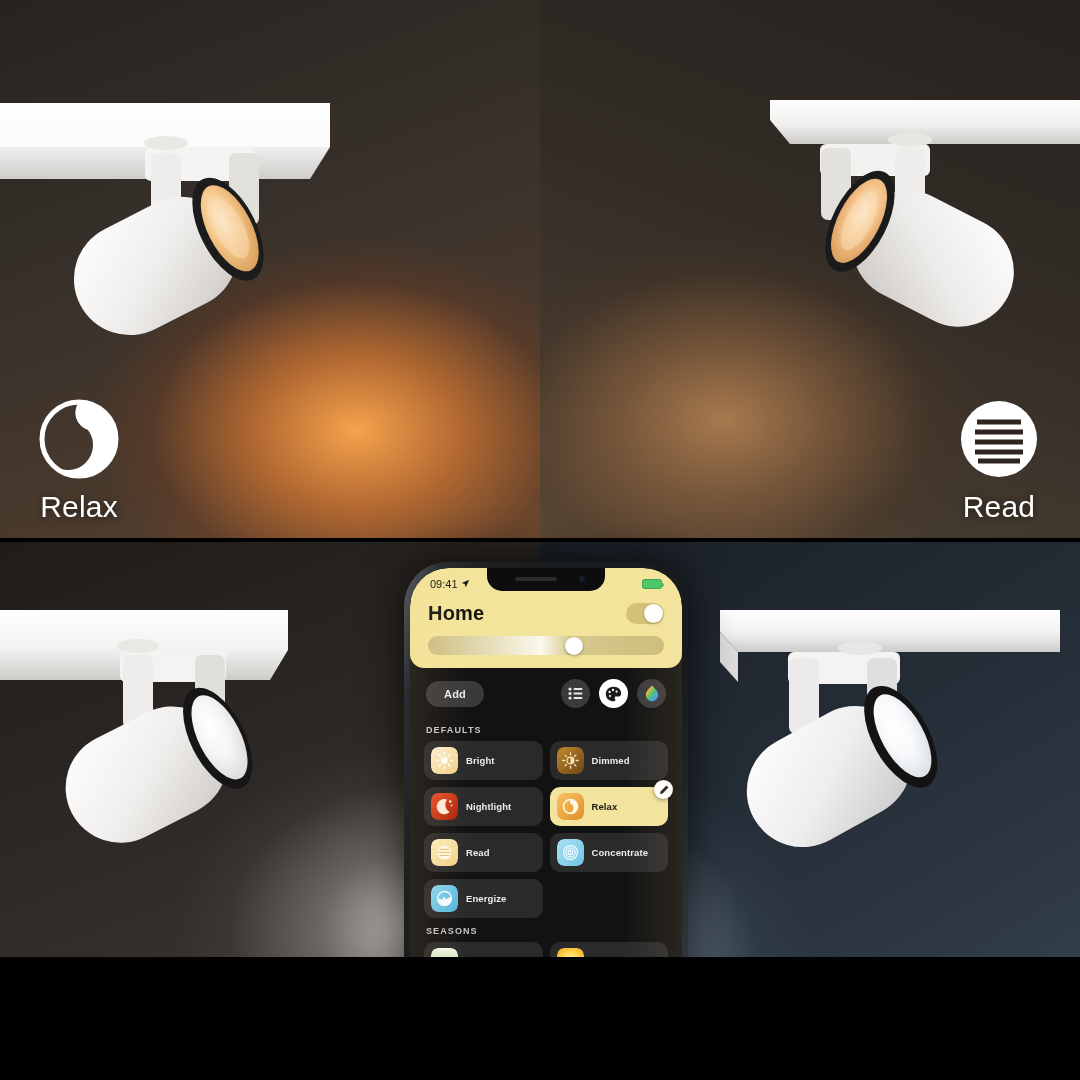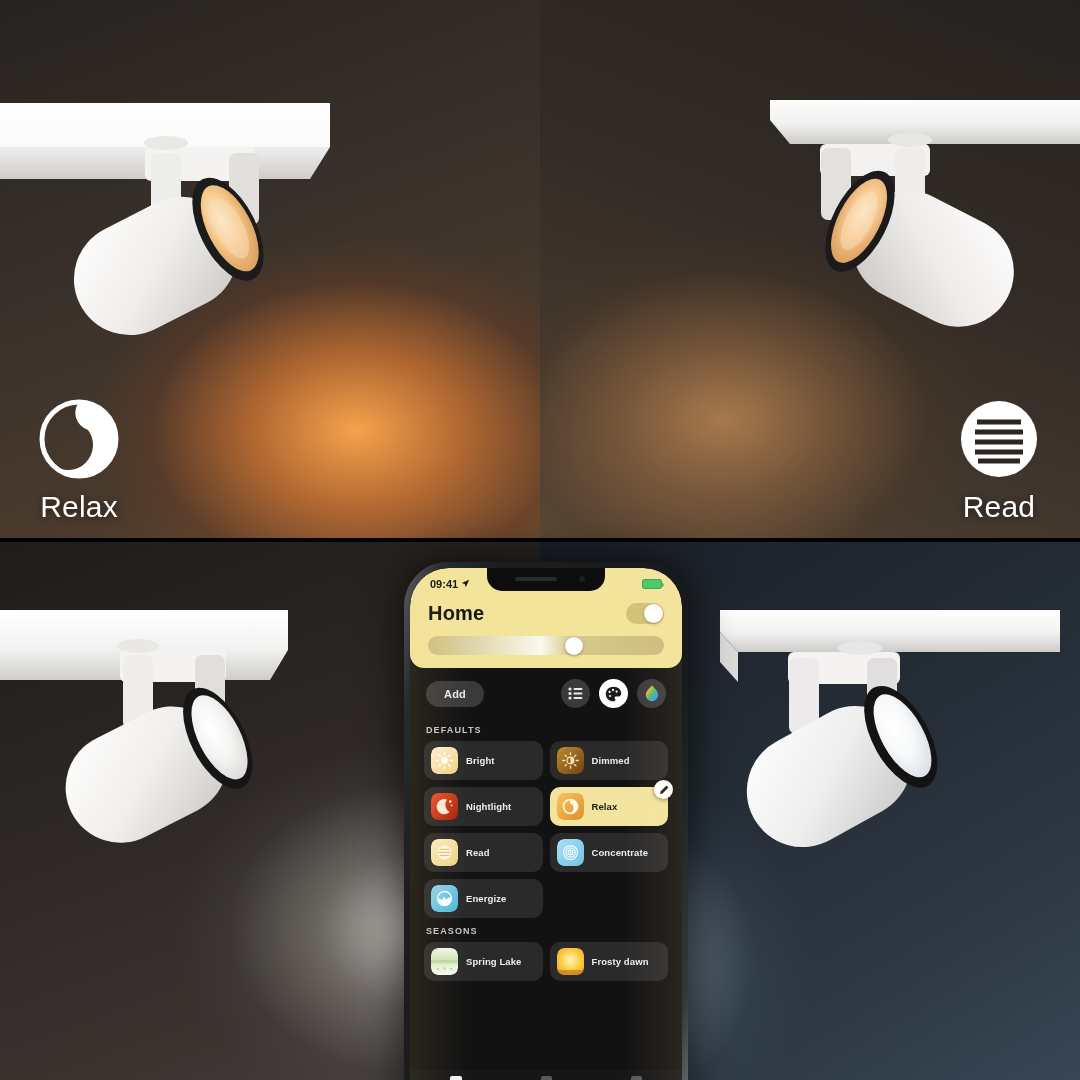--- a/index.html
+++ b/index.html
@@ -1,19 +1,19 @@
 <!DOCTYPE html>
 <html><head>
 <meta charset="utf-8">
 <style>
   * { margin:0; padding:0; box-sizing:border-box; }
   html,body { width:1080px; height:1080px; overflow:hidden; background:#000; }
   body { font-family:"Liberation Sans", sans-serif; }
 
-  .stage { position:relative; width:1080px; height:1080px; overflow:hidden; }
+  .stage { position:relative; width:1080px; height:957px; overflow:hidden; }
 
   
   .quad { position:absolute; overflow:hidden; }
   .q-tl { left:0;    top:0;    width:540px; height:538px; }
   .q-tr { left:540px;top:0;    width:540px; height:538px; }
   .q-bl { left:0;    top:542px;width:540px; height:538px; }
   .q-br { left:540px;top:542px;width:540px; height:538px; }
 
   .q-tl .bg { position:absolute; inset:0;
     background:
@@ -59,21 +59,21 @@
   .screen { position:absolute; inset:0; background:#121212; border-radius:38px 38px 0 0; overflow:hidden; }
 
   
   .hdr { position:relative; background:#f3e49c; padding:4px 14px 13px; border-radius:36px 36px 14px 14px; }
   .notch { position:absolute; left:50%; transform:translateX(-50%); top:0;
            width:118px; height:23px; background:#0d0d0d; border-radius:0 0 15px 15px; z-index:3; }
   .notch .spk { position:absolute; left:28px; top:9px; width:42px; height:4px; border-radius:3px; background:#2b2b2d; }
   .notch .cam { position:absolute; right:20px; top:8px; width:6px; height:6px; border-radius:50%; background:#16202e; }
   .statusbar { position:relative; display:flex; align-items:center; justify-content:space-between;
                height:23px; padding:0 6px; z-index:2; }
-  .st-left { display:flex; align-items:center; gap:3px; font-size:11px; font-weight:700; color:#1a1a16; }
+  .st-left { display:flex; align-items:center; gap:3px; font-size:11px; font-weight:400; color:#1a1a16; }
   .st-left .loc { width:9px; height:9px; }
   .batt { width:20px; height:10px; border-radius:3px; background:#4ec96a; position:relative;
           border:1px solid rgba(0,0,0,.18); }
   .batt::after { content:""; position:absolute; right:-3px; top:3px; width:2px; height:4px;
                  background:#4ec96a; border-radius:0 2px 2px 0; }
   .hdr-row { display:flex; align-items:center; justify-content:space-between; margin-top:7px; padding:0 4px; }
   .hdr-title { font-size:20px; font-weight:700; color:#14140f; letter-spacing:.2px; }
   .toggle { width:38px; height:21px; border-radius:11px; background:#d2c176; position:relative; }
   .toggle .knob { position:absolute; right:1px; top:1px; width:19px; height:19px; border-radius:50%;
                   background:#fff; box-shadow:0 1px 3px rgba(0,0,0,.3); }

